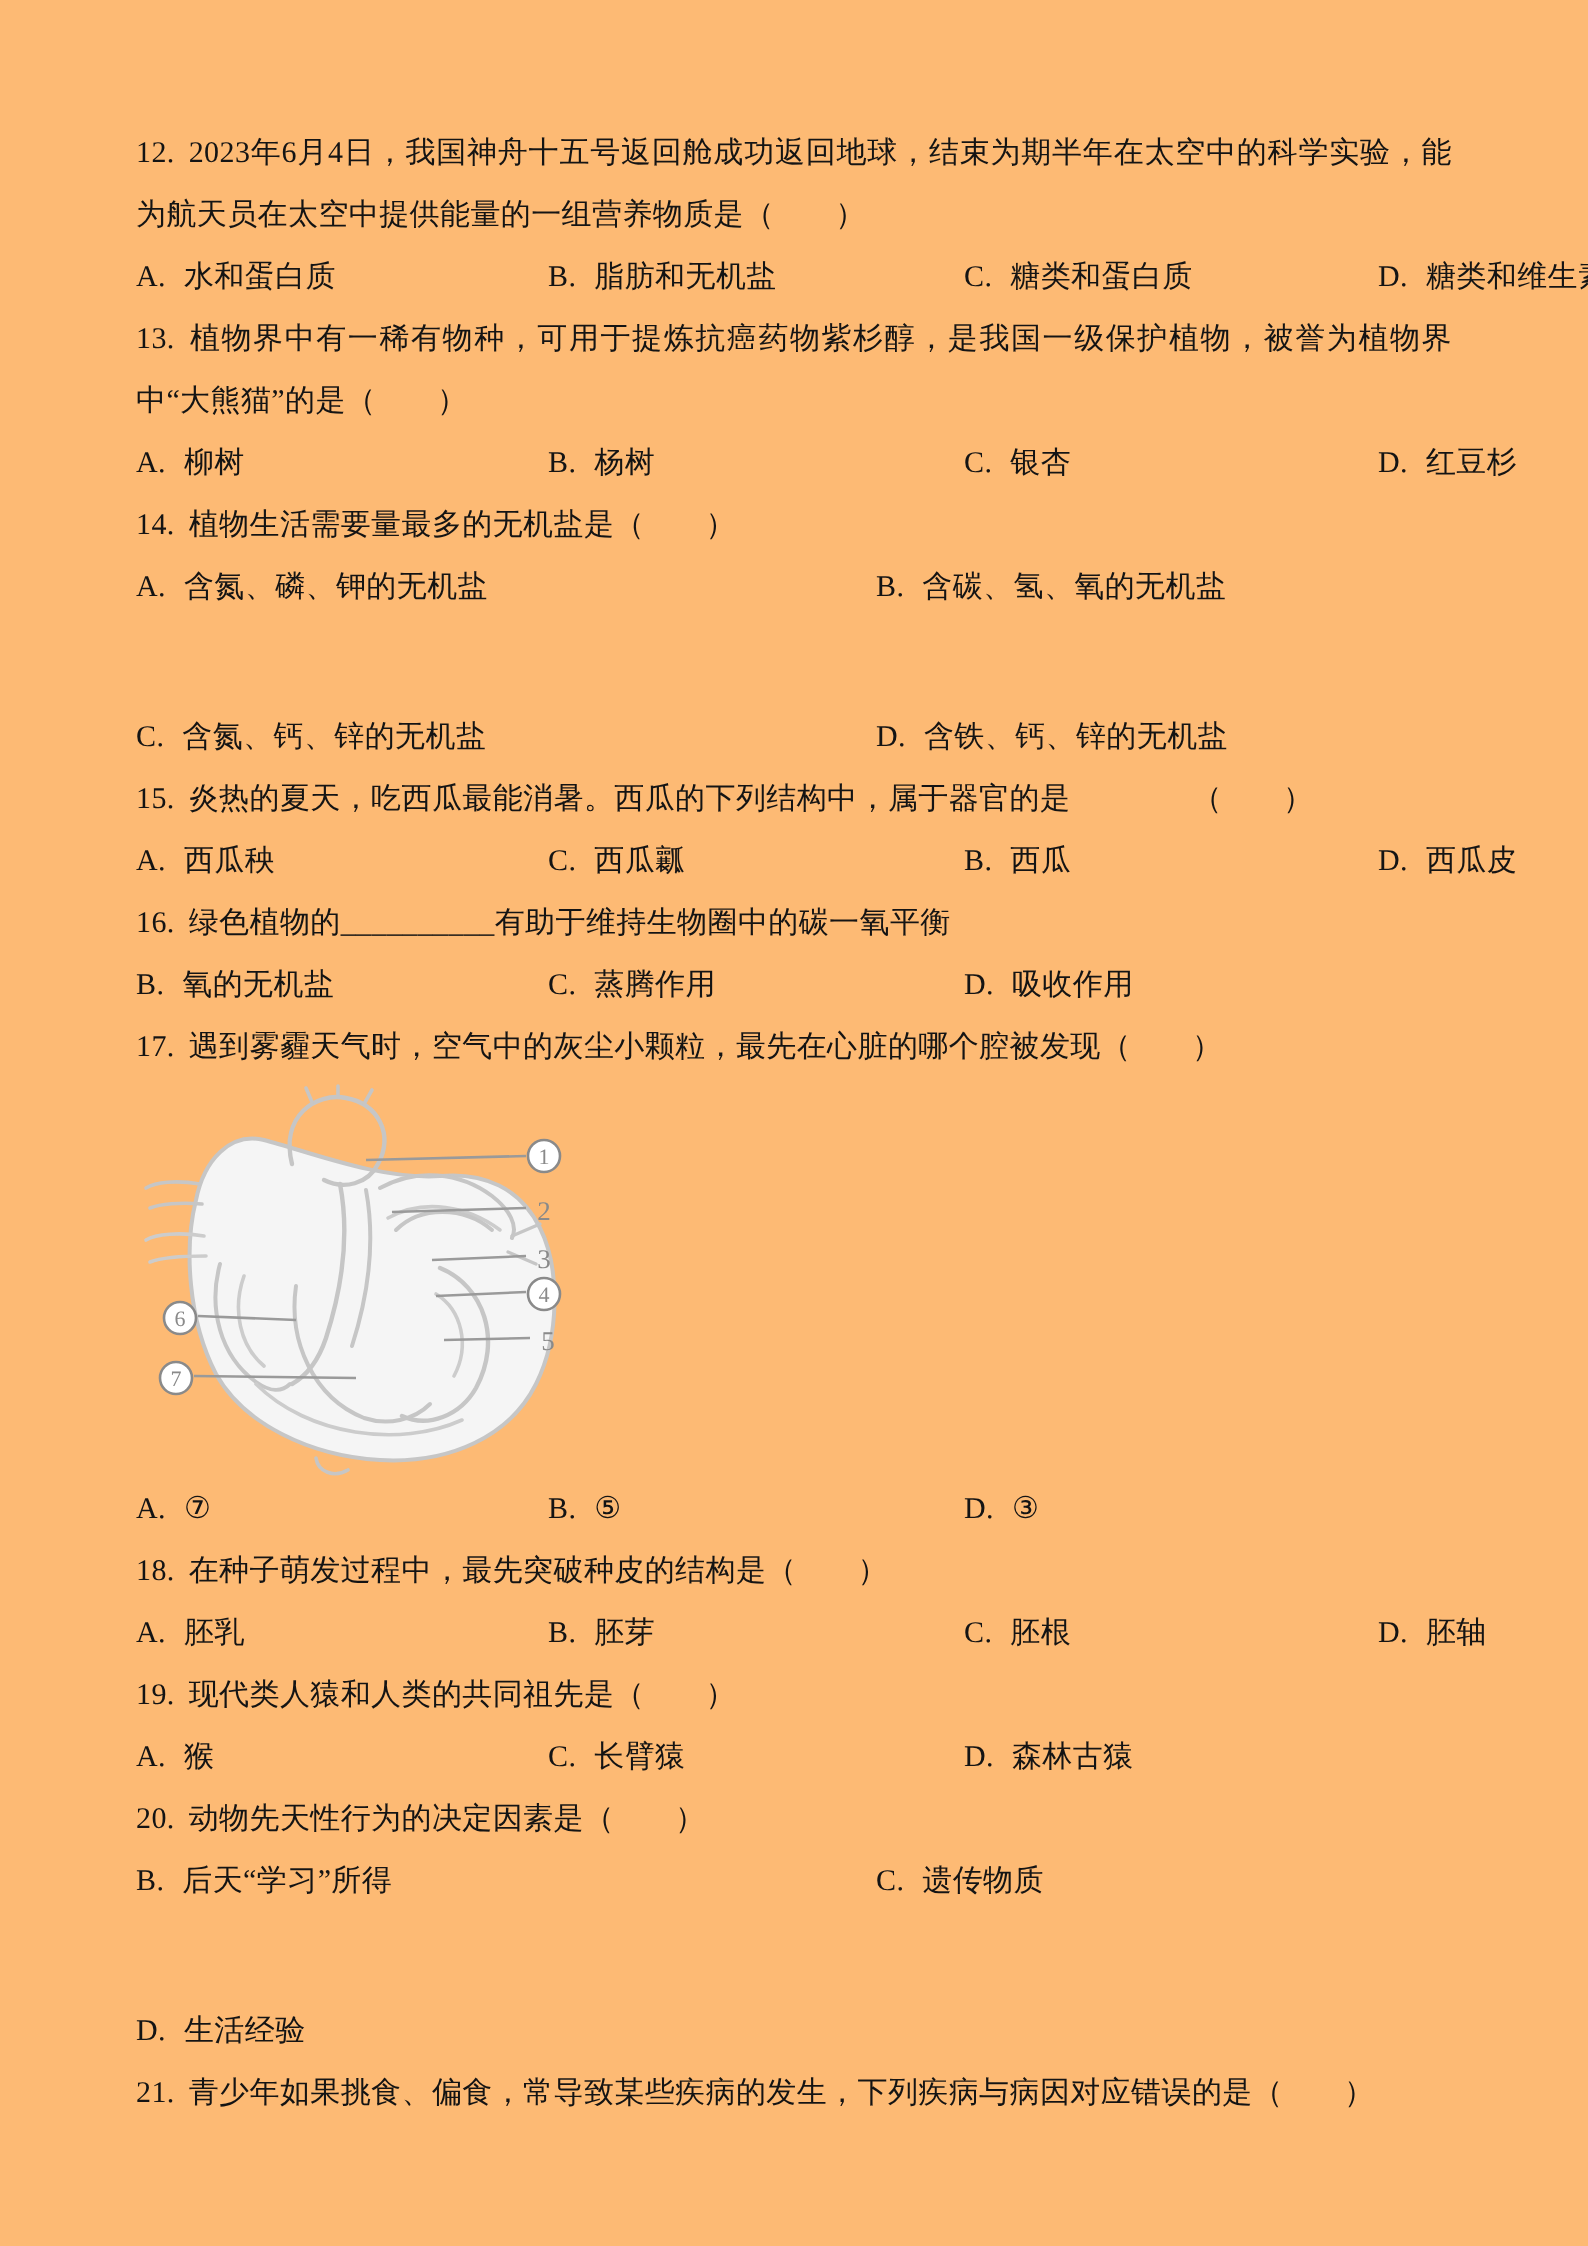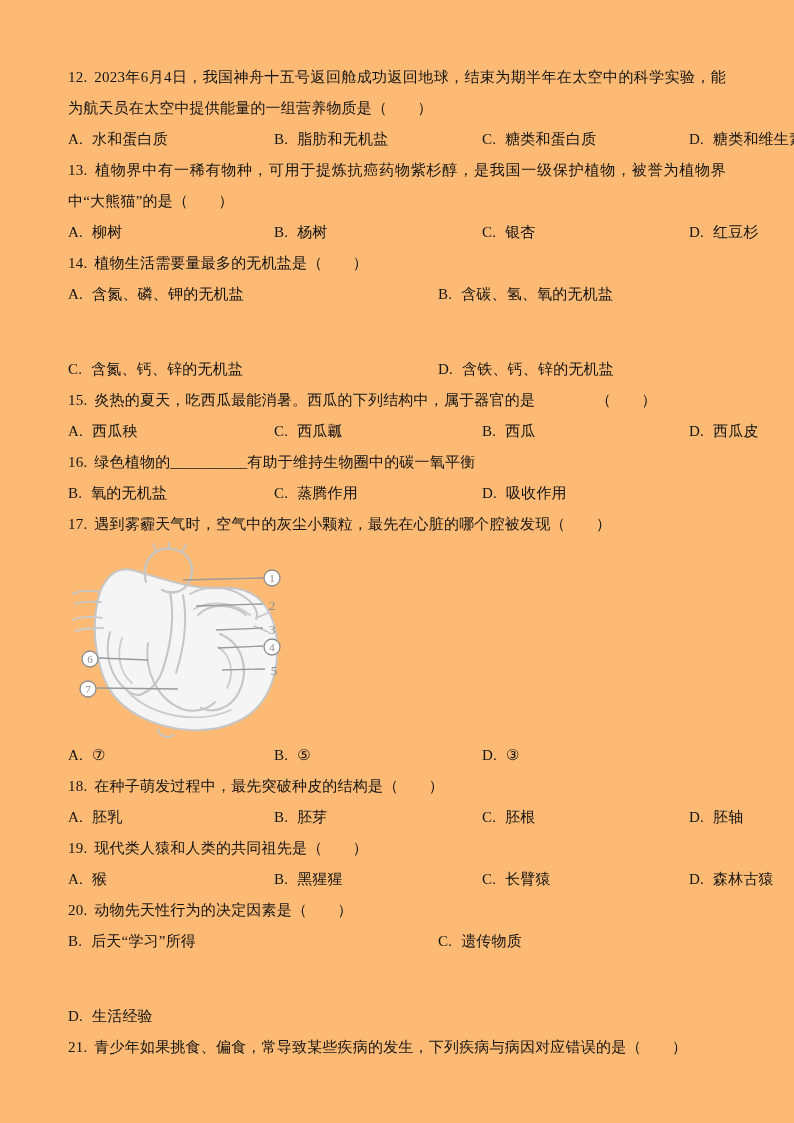--- a/index.html
+++ b/index.html
@@ -142,21 +142,20 @@
         <span class="opt"><span class="letter">A.</span><span class="otext">胚乳</span></span>
         <span class="opt"><span class="letter">B.</span><span class="otext">胚芽</span></span>
         <span class="opt"><span class="letter">C.</span><span class="otext">胚根</span></span>
         <span class="opt"><span class="letter">D.</span><span class="otext">胚轴</span></span>
       </div>
     </div>
     <div class="q-block">
       <div class="stem"><span class="qnum">19.</span><span class="stem-text">现代类人猿和人类的共同祖先是（　　）</span></div>
       <div class="opts cols4">
         <span class="opt"><span class="letter">A.</span><span class="otext">猴</span></span>
-        <span class="opt"><span class="letter">B.</span><span class="otext">黑猩猩</span></span>
         <span class="opt"><span class="letter">C.</span><span class="otext">长臂猿</span></span>
         <span class="opt"><span class="letter">D.</span><span class="otext">森林古猿</span></span>
       </div>
     </div>
     <div class="q-block">
       <div class="stem"><span class="qnum">20.</span><span class="stem-text">动物先天性行为的决定因素是（　　）</span></div>
       <div class="opts cols2">
         <span class="opt"><span class="letter">B.</span><span class="otext">后天“学习”所得</span></span>
         <span class="opt"><span class="letter">C.</span><span class="otext">遗传物质</span></span>
         <span class="opt"><span class="letter">D.</span><span class="otext">生活经验</span></span>

